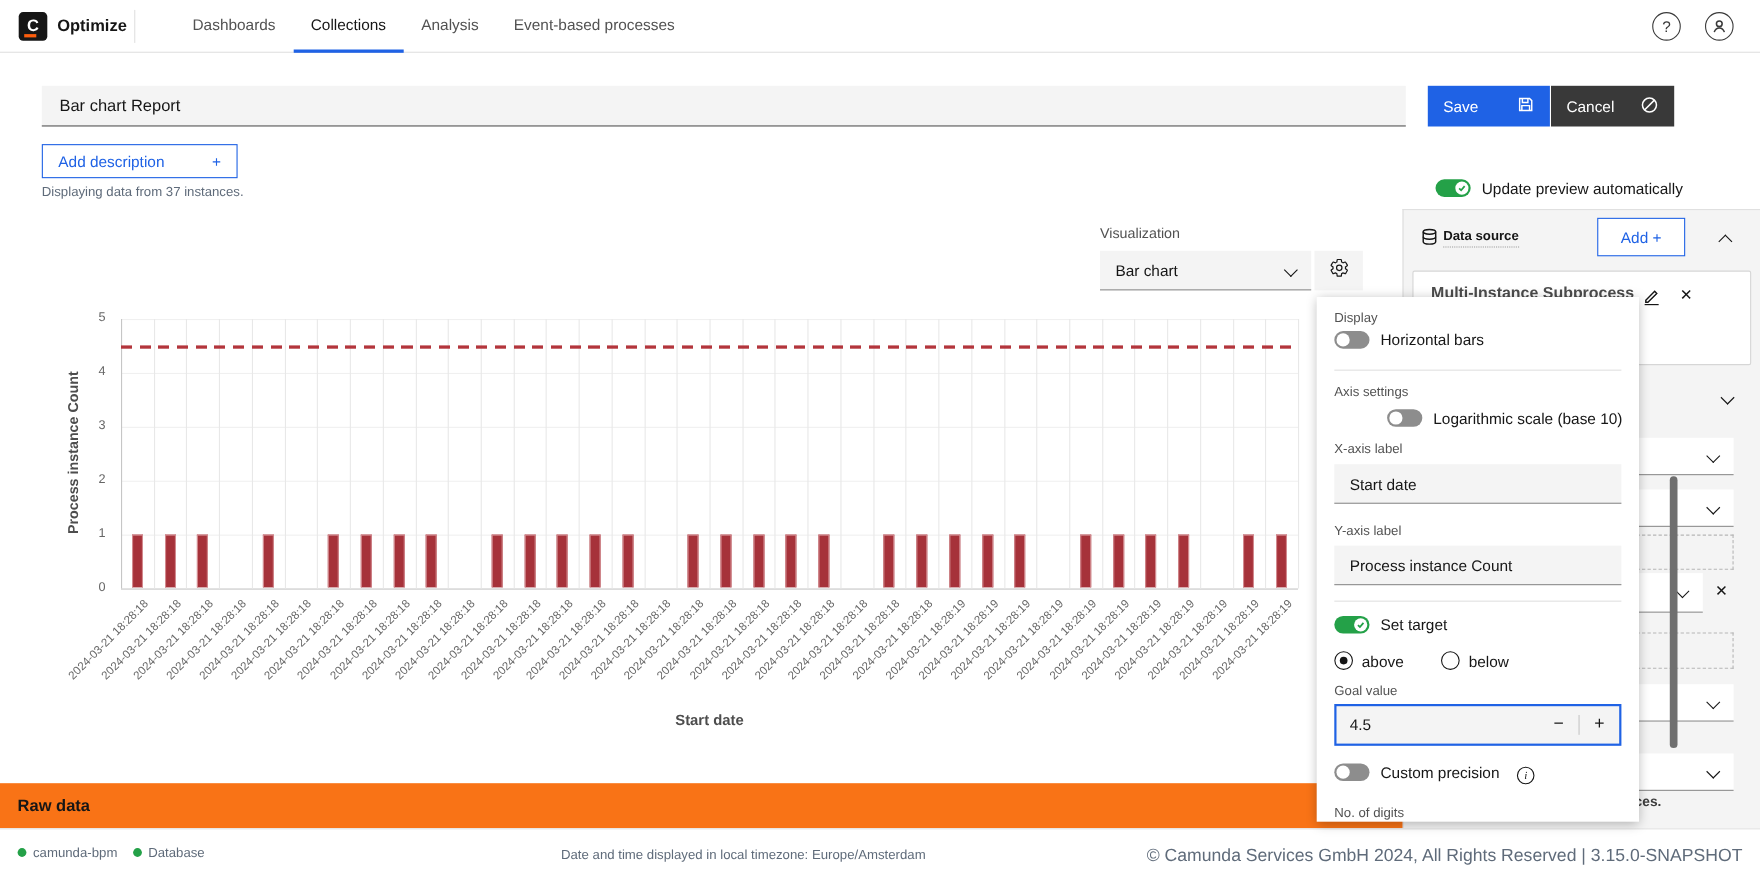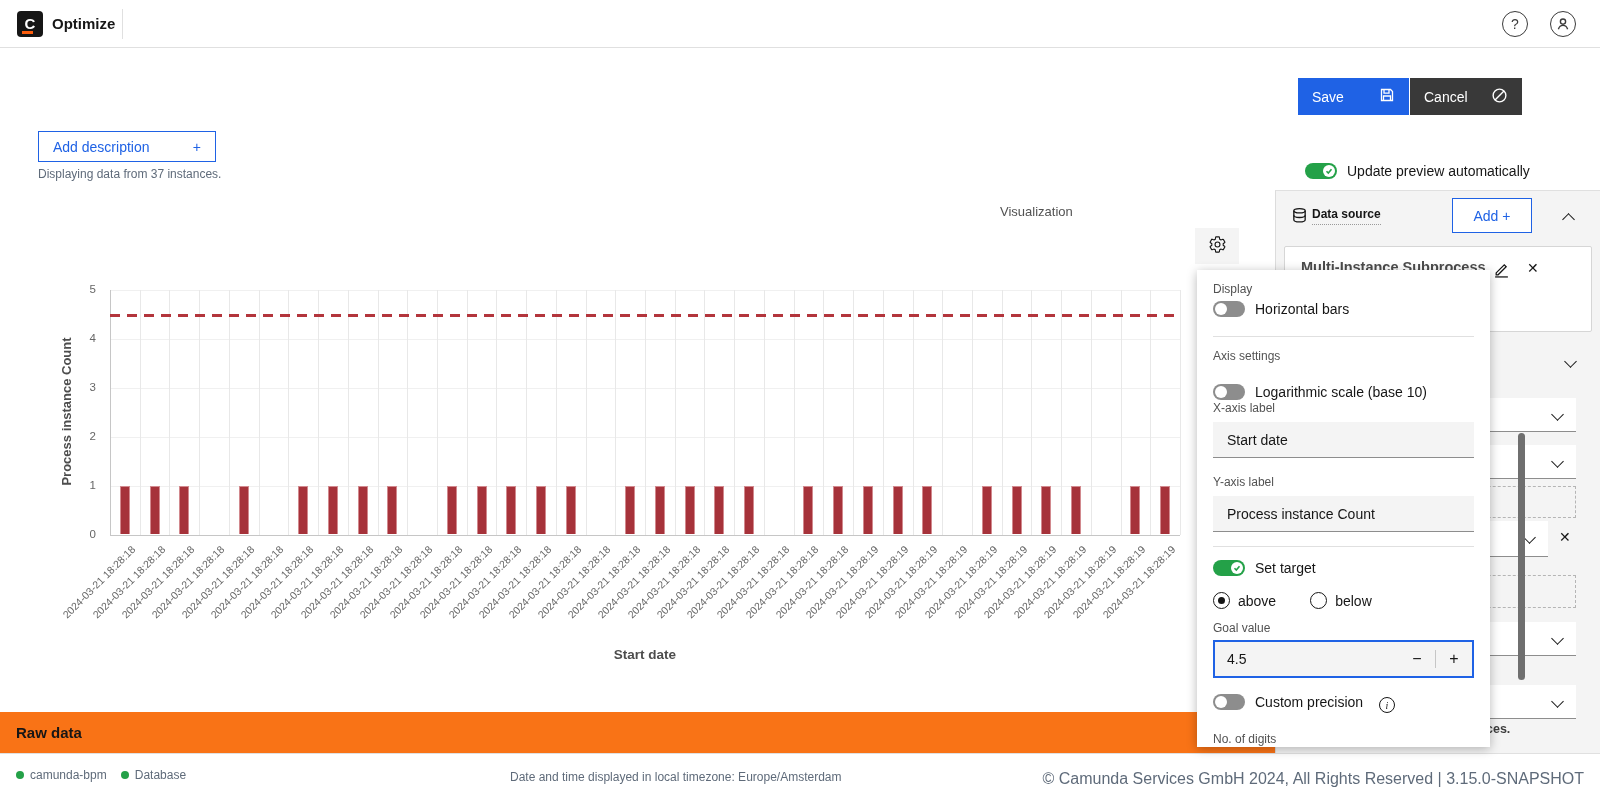--- a/index.html
+++ b/index.html
@@ -120,31 +120,38 @@
 </style>
 </head>
 <body>
 
 <div class="app">
 
   <div class="header">
     <div class="logo">C</div>
     <div class="brand">Optimize</div>
     <div class="hdr-divider"></div>
+    <div class="tabs">
+      <div class="tab">Dashboards</div>
+      <div class="tab active">Collections</div>
+      <div class="tab">Analysis</div>
+      <div class="tab">Event-based processes</div>
+    </div>
     <div class="hdr-icons">
       <div class="circle-icon">?</div>
       <div class="circle-icon">
         <svg width="16" height="16" viewBox="0 0 16 16" fill="none" stroke="#3a3a3a" stroke-width="1.4">
           <circle cx="8" cy="5.6" r="2.6"></circle>
             <path d="M3.4 13.2c.8-2.6 2.6-3.8 4.6-3.8s3.8 1.2 4.6 3.8"></path>
         </svg>
       </div>
     </div>
   </div>
 
+  <input class="title-input" value="Bar chart Report" style="">
   <button class="btn btn-save">
     <span>Save</span>
     <span>
       <svg width="16" height="16" viewBox="0 0 16 16" fill="none" stroke="#fff" stroke-width="1.3">
         <path d="M2.5 2.5h9l2 2v9h-11z"></path>
           <path d="M5 2.5v3.6h5V2.5"></path>
           <path d="M4.5 13.5V9h7v4.5"></path>
       </svg>
     </span>
   </button>
@@ -286,20 +293,24 @@
       <div class="bar" style="left: 1070.97px; top: 296px; height: 48px;"></div>
       <div class="x-tick" style="left: 1079.97px; top: 353px;">2024-03-21 18:28:19</div>
       <div class="x-tick" style="left: 1109.69px; top: 353px;">2024-03-21 18:28:19</div>
       <div class="bar" style="left: 1130.42px; top: 296px; height: 48px;"></div>
       <div class="x-tick" style="left: 1139.42px; top: 353px;">2024-03-21 18:28:19</div>
       <div class="bar" style="left: 1160.14px; top: 296px; height: 48px;"></div>
       <div class="x-tick" style="left: 1169.14px; top: 353px;">2024-03-21 18:28:19</div>
       <div class="target-line" style="left: 110px; top: 123.5px; width: 1070px;"></div>
     </div>
   <div class="viz-label">Visualization</div>
+  <div class="viz-select">
+    <span>Bar chart</span>
+    <span class="chev"></span>
+  </div>
   <div class="gear-btn">
     <span>
       <svg width="19" height="19" viewBox="0 0 24 24" fill="none" stroke="#161616" stroke-width="1.4">
         <path d="M19.14,12.94c0.04-0.3,0.06-0.61,0.06-0.94c0-0.32-0.02-0.64-0.07-0.94l2.03-1.58c0.18-0.14,0.23-0.41,0.12-0.61 l-1.92-3.32c-0.12-0.22-0.37-0.29-0.59-0.22l-2.39,0.96c-0.5-0.38-1.03-0.7-1.62-0.94L14.4,2.81c-0.04-0.24-0.24-0.41-0.48-0.41 h-3.84c-0.24,0-0.43,0.17-0.47,0.41L9.25,5.35C8.66,5.59,8.12,5.92,7.63,6.29L5.24,5.33c-0.22-0.08-0.47,0-0.59,0.22L2.74,8.87 C2.62,9.08,2.66,9.34,2.86,9.48l2.03,1.58C4.84,11.36,4.8,11.69,4.8,12s0.02,0.64,0.07,0.94l-2.03,1.58 c-0.18,0.14-0.23,0.41-0.12,0.61l1.92,3.32c0.12,0.22,0.37,0.29,0.59,0.22l2.39-0.96c0.5,0.38,1.03,0.7,1.62,0.94l0.36,2.54 c0.05,0.24,0.24,0.41,0.48,0.41h3.84c0.24,0,0.44-0.17,0.47-0.41l0.36-2.54c0.59-0.24,1.13-0.56,1.62-0.94l2.39,0.96 c0.22,0.08,0.47,0,0.59-0.22l1.92-3.32c0.12-0.22,0.07-0.47-0.12-0.61L19.14,12.94z"></path>
         <circle cx="12" cy="12" r="3.1"></circle>
       </svg>
     </span>
   </div>
 
   <div class="panel"></div>
@@ -368,21 +379,21 @@
   <div class="popover">
     <div class="sec-label" style="top:12px;">Display</div>
     <div class="row" style="top:31px;">
       <span class="toggle off">
           <span class="knob"></span>
         </span>
       <span>Horizontal bars</span>
     </div>
     <div class="divider" style="top:66px;"></div>
     <div class="sec-label" style="top:79px;">Axis settings</div>
-    <div class="row" style="top:114px;">
+    <div class="row" style="top:102px;margin-left:48px;">
       <span class="toggle off">
           <span class="knob"></span>
         </span>
       <span>Logarithmic scale (base 10)</span>
     </div>
     <div class="sec-label" style="top:131px;">X-axis label</div>
     <input class="pop-input" style="top: 152px;" value="Start date">
     <div class="sec-label" style="top:205px;">Y-axis label</div>
     <input class="pop-input" style="top: 226px;" value="Process instance Count">
     <div class="divider" style="top:276px;"></div>

